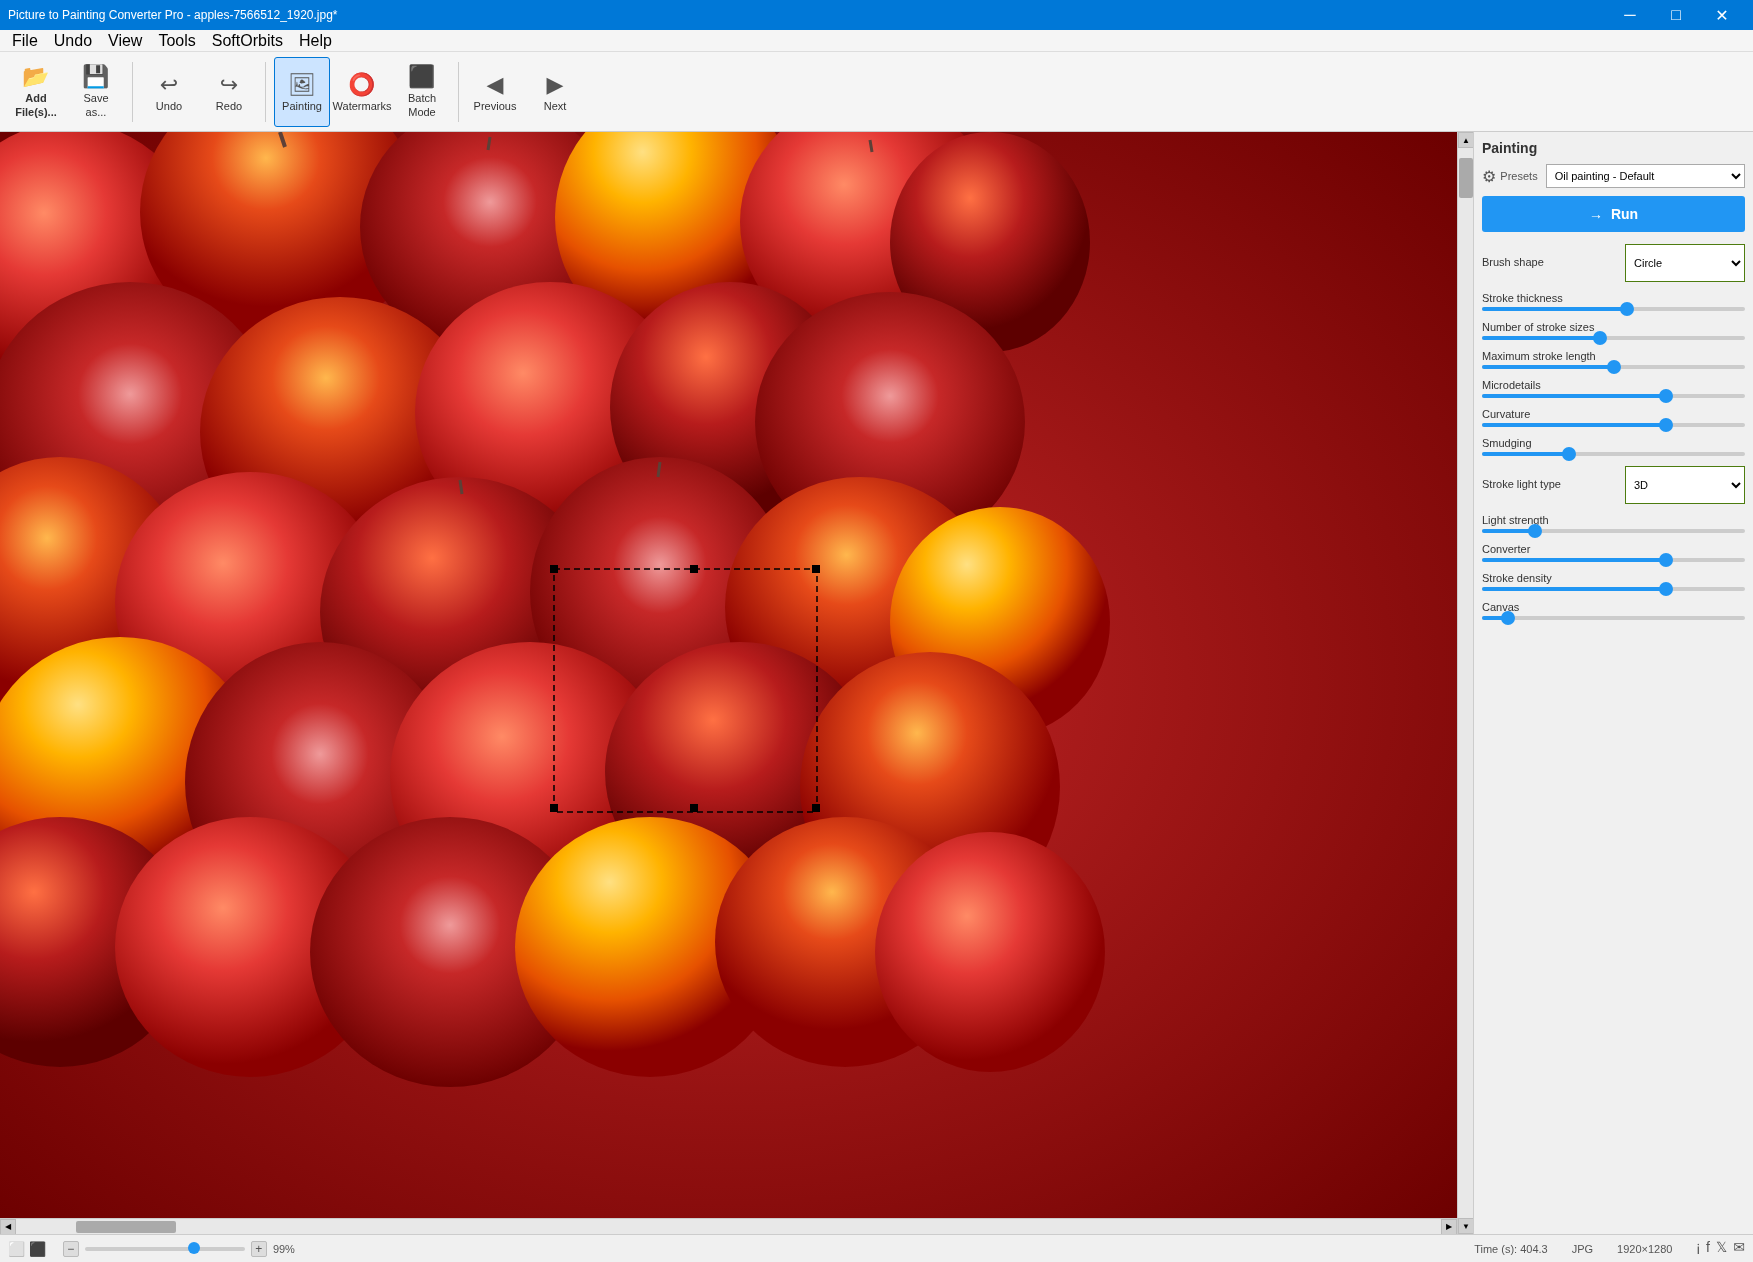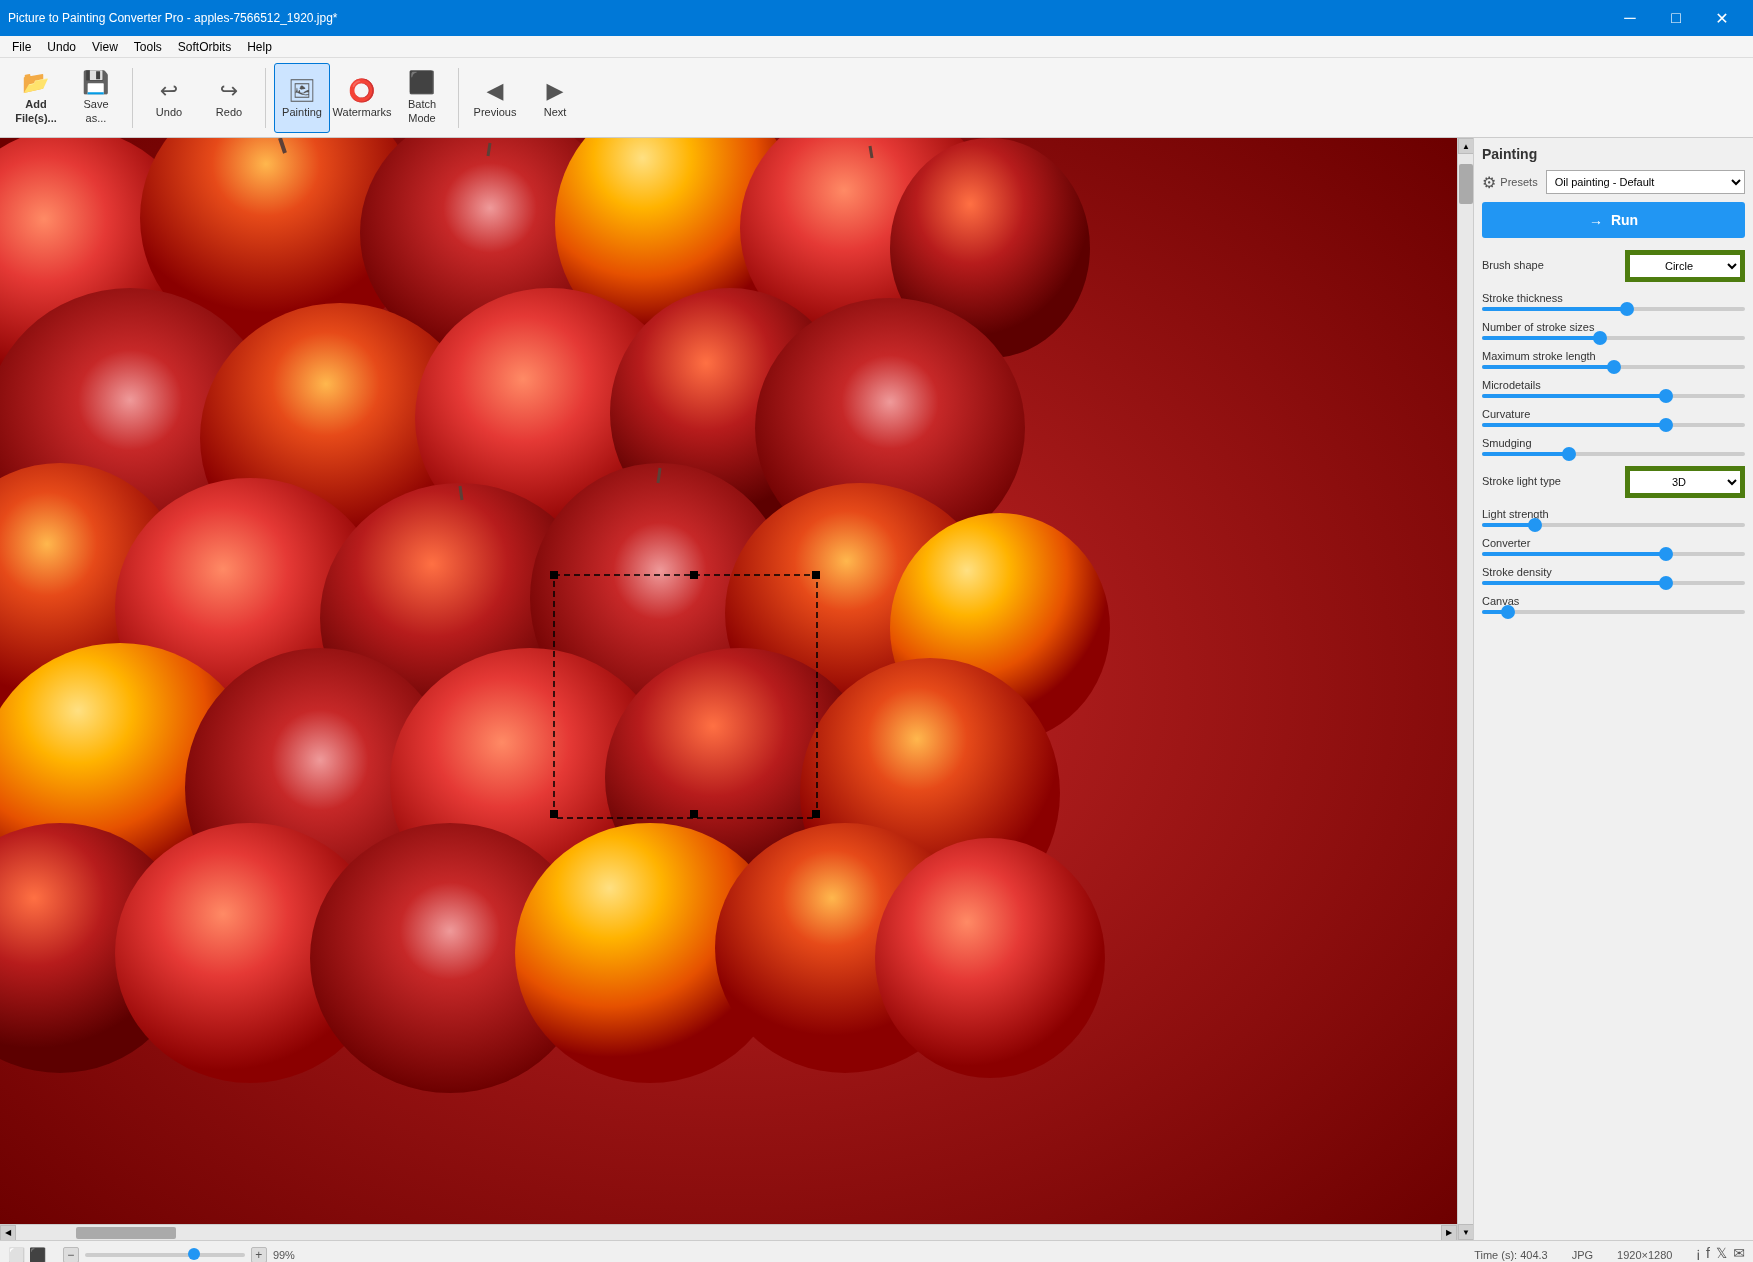--- a/index.html
+++ b/index.html
@@ -2,21 +2,21 @@
 <html><head>
   <meta charset="utf-8">
   <style>
     * { margin: 0; padding: 0; box-sizing: border-box; }
     body { font-family: 'Segoe UI', Tahoma, sans-serif; font-size: 12px; background: #f0f0f0; width: 1753px; height: 1262px; overflow: hidden; }
 
     
     #titlebar {
       background: #0078d7;
       color: white;
-      height: 36px;
+      height: 30px;
       display: flex;
       align-items: center;
       justify-content: space-between;
       padding: 0 8px;
       user-select: none;
     }
     #titlebar-controls { display: flex; gap: 0; }
     .title-btn {
       width: 46px; height: 30px;
       background: transparent;
@@ -32,21 +32,21 @@
       background: #f5f5f5;
       height: 22px;
       display: flex;
       align-items: center;
       border-bottom: 1px solid #ddd;
       padding: 0 4px;
     }
     .menu-item {
       padding: 2px 8px;
       cursor: pointer;
-      font-size: 12px;
+      font-size: 16px;
     }
 
     
     #toolbar {
       background: #f5f5f5;
       height: 80px;
       border-bottom: 1px solid #ccc;
       display: flex;
       align-items: center;
       padding: 4px 8px;
@@ -225,26 +225,25 @@
       cursor: grab;
     }
 
     .param-select-row {
       display: flex;
       align-items: center;
       justify-content: space-between;
     }
     .param-select {
       width: 120px;
-      height: 32px;
+      height: 38px;
       font-size: 11px;
-      border: 5px solid #4d7c0f;
+      border: 1px solid #4d7c0f;
       background: white;
       padding: 0 4px;
-      text-align: center;
     }
 
     
     #statusbar {
       height: 28px;
       background: #f0f0f0;
       border-top: 1px solid #ccc;
       display: flex;
       align-items: center;
       padding: 0 8px;

